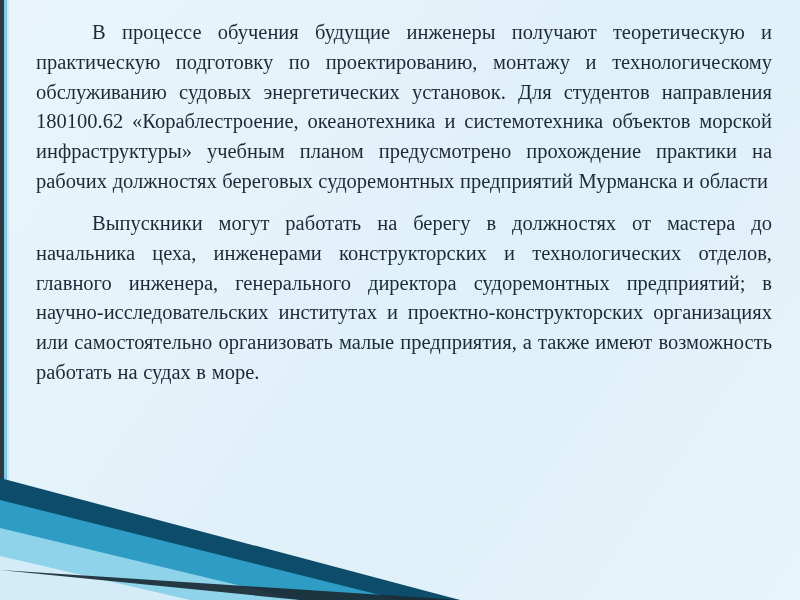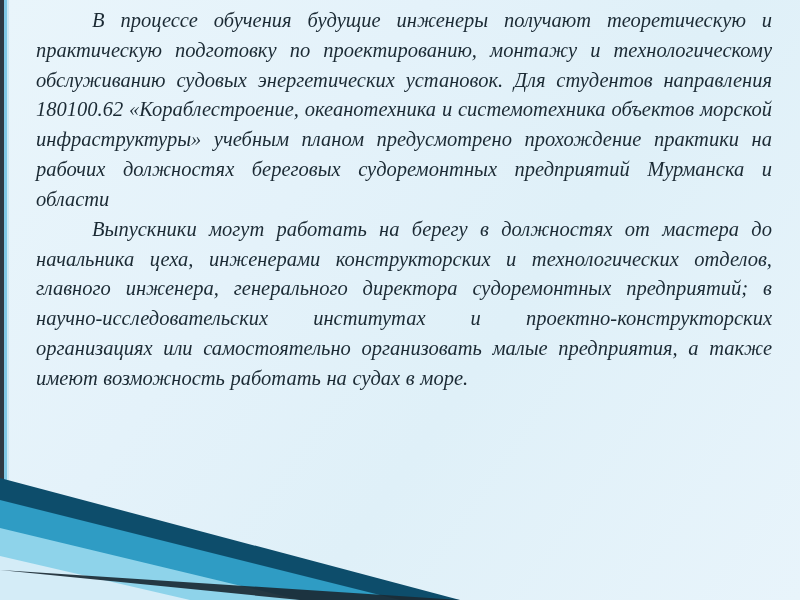--- a/index.html
+++ b/index.html
@@ -35,36 +35,35 @@
     position: absolute;
     left: 0;
     bottom: 0;
     width: 460px;
     height: 130px;
     pointer-events: none;
   }
   .content {
     position: absolute;
     left: 36px;
-    top: 6px;
+    top: 18px;
     width: 736px;
-    font-style: italic;
   }
   p.para {
     margin: 0;
     color: #1b2a34;
     font-size: 20.5px;
     line-height: 1.455;
     text-align: justify;
     text-justify: inter-word;
     text-indent: 56px;
     word-spacing: 0.5px;
   }
   p.para + p.para {
-    margin-top: 0;
+    margin-top: 12px;
   }
 </style>
 </head>
 <body>
 
 <div id="slide">
 
   <div class="left-stripe s1"></div>
   <div class="left-stripe s2"></div>
   <div class="left-stripe s3"></div>

